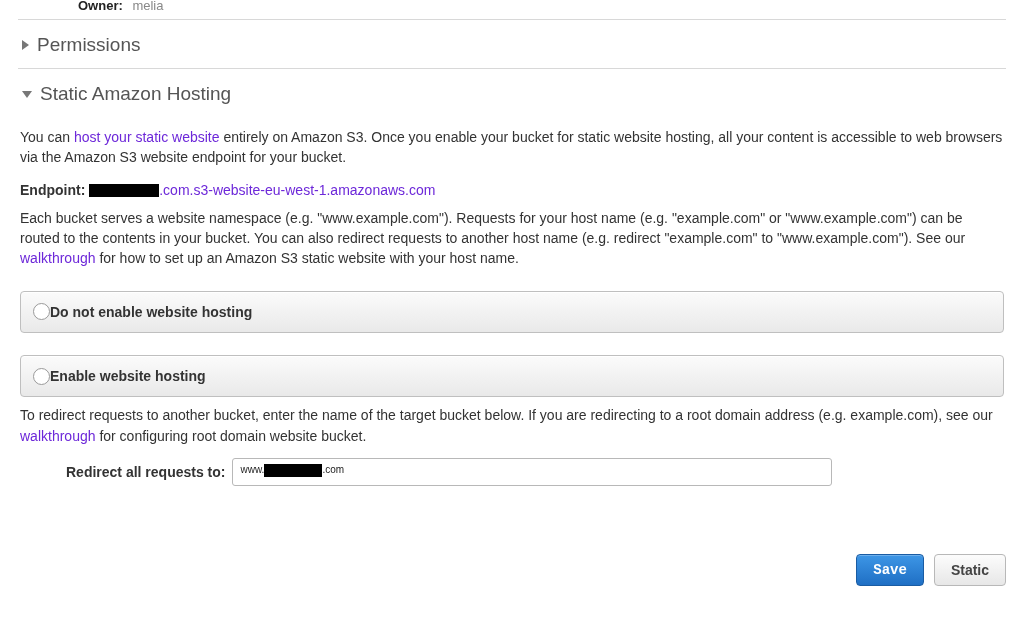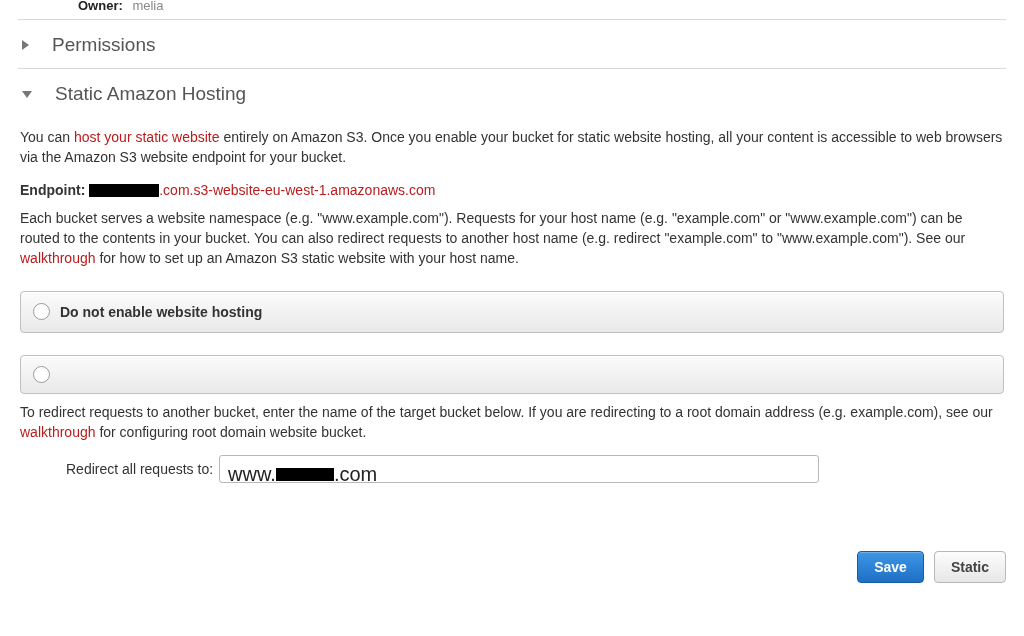--- a/index.html
+++ b/index.html
@@ -26,21 +26,21 @@
 
   .section-hr {
     border: none;
     border-top: 1px solid #d8d8d8;
     margin: 0;
   }
 
   .section-header {
     display: flex;
     align-items: center;
-    gap: 23px;
+    gap: 8px;
     padding: 14px 4px 12px 4px;
     cursor: pointer;
   }
   .section-header .title {
     font-size: 19px;
     color: #555;
     font-weight: 400;
   }
   .caret-right, .caret-down {
     display: inline-block;
@@ -58,38 +58,37 @@
     border-top: 7px solid #777;
   }
 
   .section-body {
     padding: 2px 2px 8px 2px;
     color: #333;
     line-height: 1.45;
   }
   .section-body p { margin: 8px 0 12px 0; }
 
-  a.link { color: #b91c1c; text-decoration: none; cursor: pointer; }
+  a.link { color: #6d28d9; text-decoration: none; cursor: pointer; }
 
   .endpoint-line { font-size: 14px; margin: 8px 0 0 0; }
   .endpoint-label { font-weight: bold; }
   .redacted {
     display: inline-block;
     background: #000;
     height: 13px;
     vertical-align: -2px;
   }
   .redacted.w70 { width: 70px; }
   .redacted.w58 { width: 58px; }
 
   
   .opt-row {
     display: flex;
     align-items: center;
-    gap: 10px;
     padding: 10px 12px;
     border: 1px solid #bfbfbf;
     border-radius: 4px;
     margin-top: 22px;
     background: linear-gradient(#fbfbfb, #e9e9e9);
     cursor: pointer;
     box-shadow: inset 0 1px 0 #fff;
   }
   .opt-row .opt-label { font-weight: bold; color: #333; font-size: 14px; }
 
@@ -115,38 +114,38 @@
   }
 
   .redirect-desc { margin: 14px 2px 10px 2px; }
 
   .redirect-input-row {
     display: flex;
     align-items: center;
     gap: 6px;
     margin: 4px 0 4px 26px;
   }
-  .redirect-input-row .lbl { font-weight: normal; font-size: 14px; padding-left: 20px; }
+  .redirect-input-row .lbl { font-weight: bold; font-size: 14px; padding-left: 20px; }
   .redirect-field {
     position: relative;
     flex: 0 0 600px;
   }
   input.text {
     width: 600px;
     box-sizing: border-box;
     padding: 5px 8px;
     font-size: 14px;
     border: 1px solid #b8b8b8;
     border-radius: 3px;
     font-family: inherit;
   }
   .field-overlay {
     position: absolute;
     left: 9px; top: 5px;
-    font-size: 20px;
+    font-size: 10px;
     color: #222;
     pointer-events: none;
     display: flex;
     align-items: center;
     gap: 0;
   }
   .field-overlay .redacted { height: 13px; vertical-align: -2px; }
 
   .footer-buttons {
     display: flex;
@@ -160,20 +159,21 @@
     padding: 7px 16px;
     border-radius: 4px;
     cursor: pointer;
   }
   .btn.primary {
     color: #fff;
     font-weight: bold;
     background: linear-gradient(#3d96e6, #1f6fc4);
     border: 1px solid #1a5ca3;
     box-shadow: inset 0 1px 0 rgba(255,255,255,.25);
+    font-family: Liberation Mono, monospace;
   }
   .btn.secondary {
     color: #444;
     font-weight: bold;
     background: linear-gradient(#fcfcfc, #e7e7e7);
     border: 1px solid #b8b8b8;
   }
 </style>
 </head>
 <body>
@@ -216,20 +216,21 @@
       <span>Each bucket serves a website namespace (e.g. "www.example.com"). Requests for your host name (e.g. "example.com" or "www.example.com") can be routed to the contents in your bucket. You can also redirect requests to another host name (e.g. redirect "example.com" to "www.example.com"). See our </span><a class="link">walkthrough</a><span> for how to set up an Amazon S3 static website with your host name.</span>
     </p>
 
     <div class="opt-row">
       <span class="radio"></span>
       <span class="opt-label">Do not enable website hosting</span>
     </div>
 
     <div class="opt-row">
       <span class="radio"></span>
+      <span class="opt-label">Enable website hosting</span>
     </div>
 
 
     <p class="redirect-desc">
       <span>To redirect requests to another bucket, enter the name of the target bucket below. If you are redirecting to a root domain address (e.g. example.com), see our </span><a class="link">walkthrough</a><span> for configuring root domain website bucket.</span>
     </p>
 
     <div class="redirect-input-row">
       <span class="lbl">Redirect all requests to:</span>
       <span class="redirect-field">

